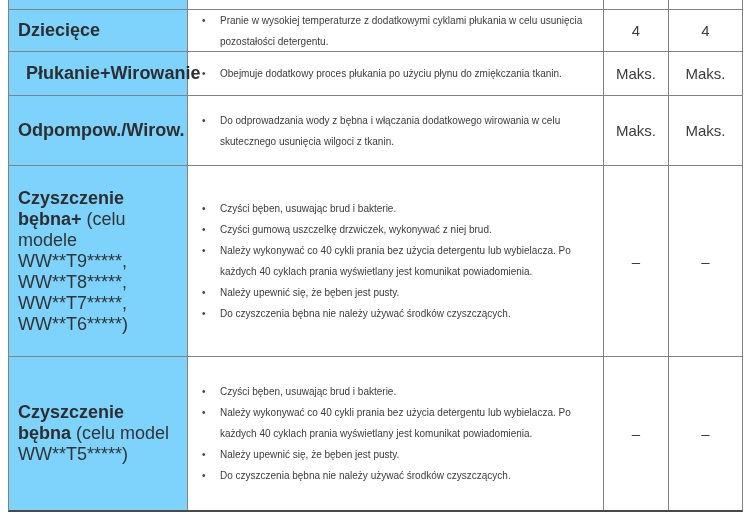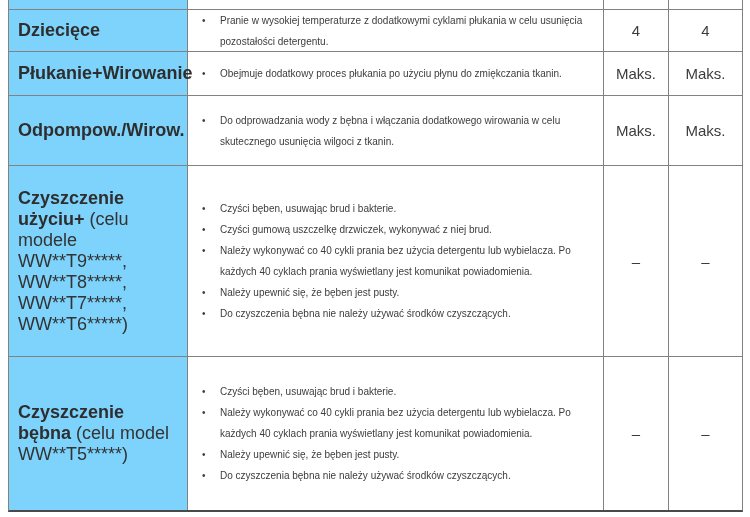--- a/index.html
+++ b/index.html
@@ -117,21 +117,21 @@
       <ul class="bullets">
               <li>Pranie w wysokiej temperaturze z dodatkowymi cyklami płukania w celu usunięcia pozostałości detergentu.</li>
             </ul>
     </div>
     <div class="cell val">4</div>
     <div class="cell val last">4</div>
   </div>
 
   <div class="row">
     <div class="cell program">
-      <p style="margin:0"><span class="pname">Płukanie+Wirowanie</span></p>
+      <p style="margin:8px"><span class="pname">Płukanie+Wirowanie</span></p>
     </div>
     <div class="cell desc">
       <ul class="bullets">
               <li>Obejmuje dodatkowy proces płukania po użyciu płynu do zmiękczania tkanin.</li>
             </ul>
     </div>
     <div class="cell val">Maks.</div>
     <div class="cell val last">Maks.</div>
   </div>
 
@@ -143,21 +143,21 @@
       <ul class="bullets">
               <li>Do odprowadzania wody z bębna i włączania dodatkowego wirowania w celu skutecznego usunięcia wilgoci z tkanin.</li>
             </ul>
     </div>
     <div class="cell val">Maks.</div>
     <div class="cell val last">Maks.</div>
   </div>
 
   <div class="row">
     <div class="cell program">
-      <p style="margin:0"><span class="pname">Czyszczenie użyciu+</span> <span class="pnote">(celu modele WW**T9*****, WW**T8*****, WW**T7*****, WW**T6*****)</span></p>
+      <p style="margin:0"><span class="pname">Czyszczenie bębna+</span> <span class="pnote">(celu modele WW**T9*****, WW**T8*****, WW**T7*****, WW**T6*****)</span></p>
     </div>
     <div class="cell desc">
       <ul class="bullets">
               <li>Czyści bęben, usuwając brud i bakterie.</li>
               <li>Czyści gumową uszczelkę drzwiczek, wykonywać z niej brud.</li>
               <li>Należy wykonywać co 40 cykli prania bez użycia detergentu lub wybielacza. Po każdych 40 cyklach prania wyświetlany jest komunikat powiadomienia.</li>
               <li>Należy upewnić się, że bęben jest pusty.</li>
               <li>Do czyszczenia bębna nie należy używać środków czyszczących.</li>
             </ul>
     </div>

